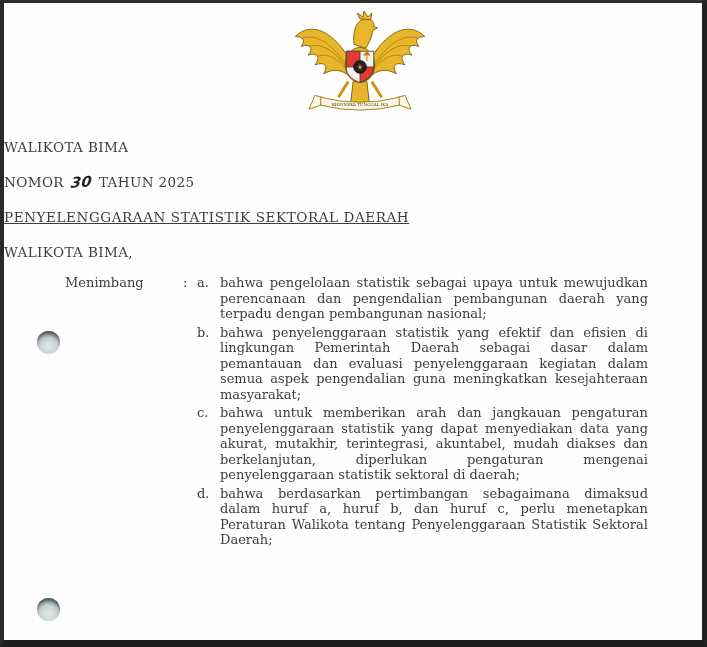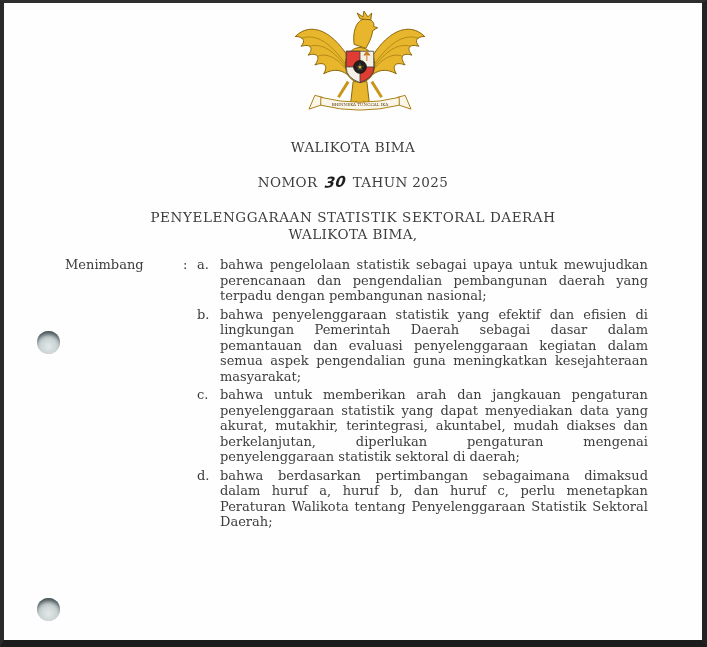--- a/index.html
+++ b/index.html
@@ -10,28 +10,28 @@
     background:#fefefe;
     border-top:3px solid #2e2e2e;
     border-left:4px solid #2a2a2a;
     border-right:5px solid #232323;
     border-bottom:7px solid #1c1c1c;
     overflow:hidden;
     font-family:"DejaVu Serif","Liberation Serif",serif;
     color:#3d3d3d;
   }
   .emblem-wrap{width:100%;text-align:center;margin-top:8px;height:104px;}
-  .center{text-align:center;}
+  .center{}
   .hdr{font-size:13.5px;line-height:17px;letter-spacing:.4px;}
   .header-block{margin-top:24px;}
   .regulation-block{margin-top:18px;}
   .tentang{margin-top:18px;}
-  .subject{margin-top:18px;letter-spacing:.6px;}
+  .subject{margin-top:18px;letter-spacing:.6px;text-decoration:underline;}
   .invocation{margin-top:18px;}
-  .authority{}
+  .authority{margin-top:18px;}
   .nomor-value{
     display:inline-block;
     font-family:"DejaVu Sans","Liberation Sans",sans-serif;
     font-style:italic;font-weight:700;font-size:14.5px;
     transform:skewX(-10deg) rotate(-4deg);
     color:#1f1f1f;margin:0 7px;
   }
   .menimbang{
     display:flex;margin-top:14px;
     padding-left:61px;padding-right:54px;

